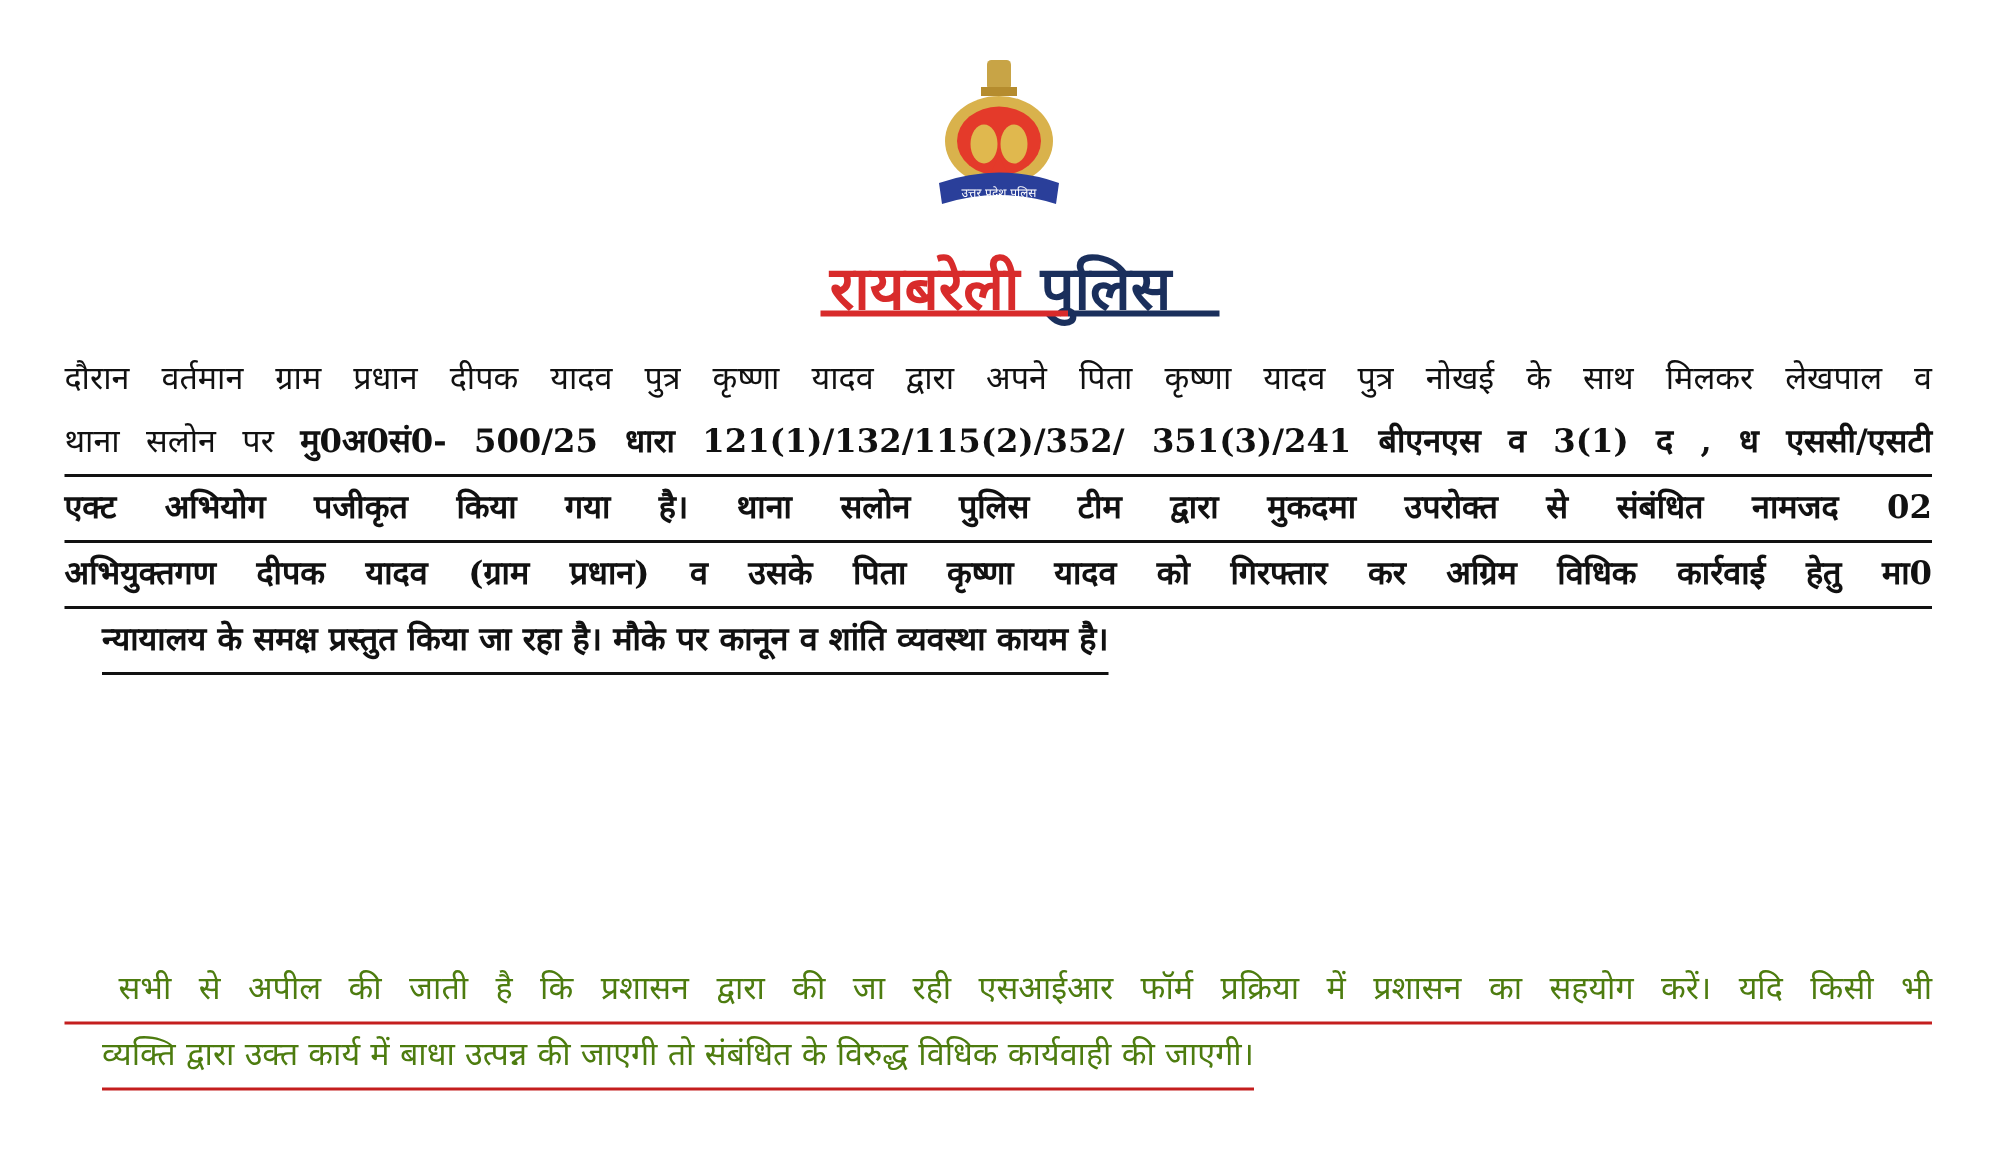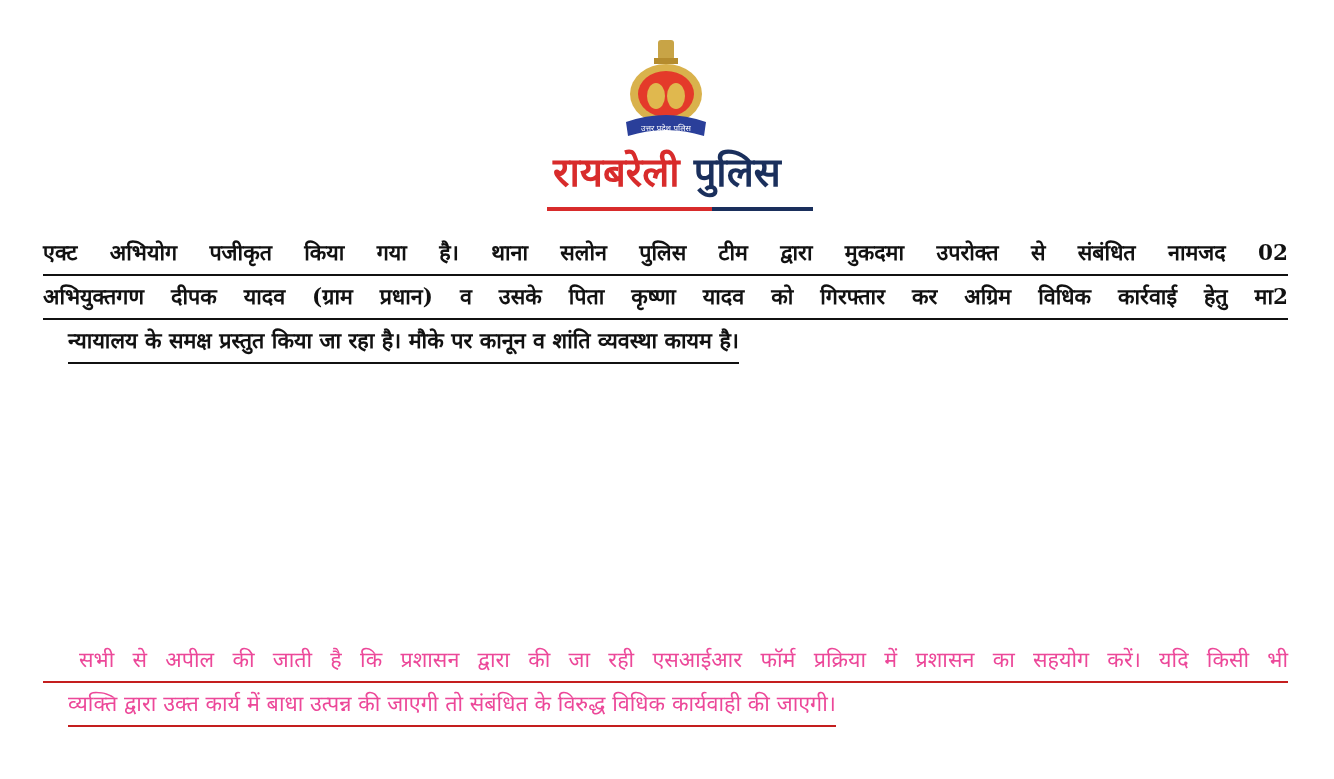--- a/index.html
+++ b/index.html
@@ -5,21 +5,21 @@
     html, body { margin: 0; padding: 0; background: #ffffff; }
     body {
       width: 1334px; height: 779px; overflow: hidden; position: relative;
       font-family: "DejaVu Serif", "Liberation Serif", serif;
       color: #111111;
     }
     .logo {
       position: absolute; left: 620px; top: 38px; width: 92px; height: 104px; text-decoration: underline;
     }
     .title {
-      position: absolute; left: 0; width: 1334px; top: 147px; text-align: center;
+      position: absolute; left: 0; width: 1334px; top: 168px; text-align: center;
       font-family: "DejaVu Sans", "Liberation Sans", sans-serif;
       font-weight: bold; font-size: 40px; line-height: 50px;
     }
     .title .t-red { color: #d82b2b; }
     .title .t-blue { color: #1a2f5c; }
     .title-rule {
       position: absolute; top: 207px; height: 4px; left: 547px; width: 266px;
       background: linear-gradient(to right, #d82b2b 0 62%, #1a2f5c 62% 100%);
     }
     .para {
@@ -28,21 +28,21 @@
     }
     .line {
       display: block; height: 42px; line-height: 42px; white-space: nowrap;
       text-align: justify; text-align-last: justify;
     }
     .line.last { text-align-last: left; margin-left: 25px; }
     .indent { padding-left: 36px; }
     .b { font-weight: bold; }
     .u { text-decoration: underline; text-decoration-thickness: 2px; text-underline-offset: 5px; }
     .uline { border-bottom: 2.5px solid #111; }
-    .red { color: #ec4899; }
+    .red { color: #4d7c0f; }
     .red .uline { border-bottom-color: #c41e1e; }
     .p1 { top: 232px; }
     .p2 { top: 639px; }
   </style>
 </head>
 <body>
 
 <div class="logo">
   <svg width="92" height="104" viewBox="0 0 92 104">
 
@@ -61,21 +61,23 @@
   </svg>
 </div>
 
 <div class="title">
   <span class="t-red">रायबरेली</span>
   <span class="t-blue">पुलिस</span>
 </div>
 <div class="title-rule"></div>
 
 <div class="para p1">
+  <span class="line">दौरान वर्तमान ग्राम प्रधान दीपक यादव पुत्र कृष्णा यादव द्वारा अपने पिता कृष्णा यादव पुत्र नोखई के साथ मिलकर लेखपाल व</span>
+  <span class="line b uline"><span style="font-weight:normal">थाना सलोन पर </span><span>मु0अ0सं0- 500/25 धारा 121(1)/132/115(2)/352/ 351(3)/241 बीएनएस व 3(1) द , ध एससी/एसटी</span></span>
   <span class="line b uline">एक्ट अभियोग पजीकृत किया गया है। थाना सलोन पुलिस टीम द्वारा मुकदमा उपरोक्त से संबंधित नामजद 02</span>
-  <span class="line b uline">अभियुक्तगण दीपक यादव (ग्राम प्रधान) व उसके पिता कृष्णा यादव को गिरफ्तार कर अग्रिम विधिक कार्रवाई हेतु मा2</span>
+  <span class="line b uline">अभियुक्तगण दीपक यादव (ग्राम प्रधान) व उसके पिता कृष्णा यादव को गिरफ्तार कर अग्रिम विधिक कार्रवाई हेतु मा0</span>
   <span class="line last b"><span class="uline" style="display:inline-block">न्यायालय के समक्ष प्रस्तुत किया जा रहा है। मौके पर कानून व शांति व्यवस्था कायम है।</span></span>
 </div>
 
 <div class="para p2 red">
   <span class="line indent uline">सभी से अपील की जाती है कि प्रशासन द्वारा की जा रही एसआईआर फॉर्म प्रक्रिया में प्रशासन का सहयोग करें। यदि किसी भी</span>
   <span class="line last"><span class="uline" style="display:inline-block">व्यक्ति द्वारा उक्त कार्य में बाधा उत्पन्न की जाएगी तो संबंधित के विरुद्ध विधिक कार्यवाही की जाएगी।</span></span>
 </div>
 
 </body></html>

